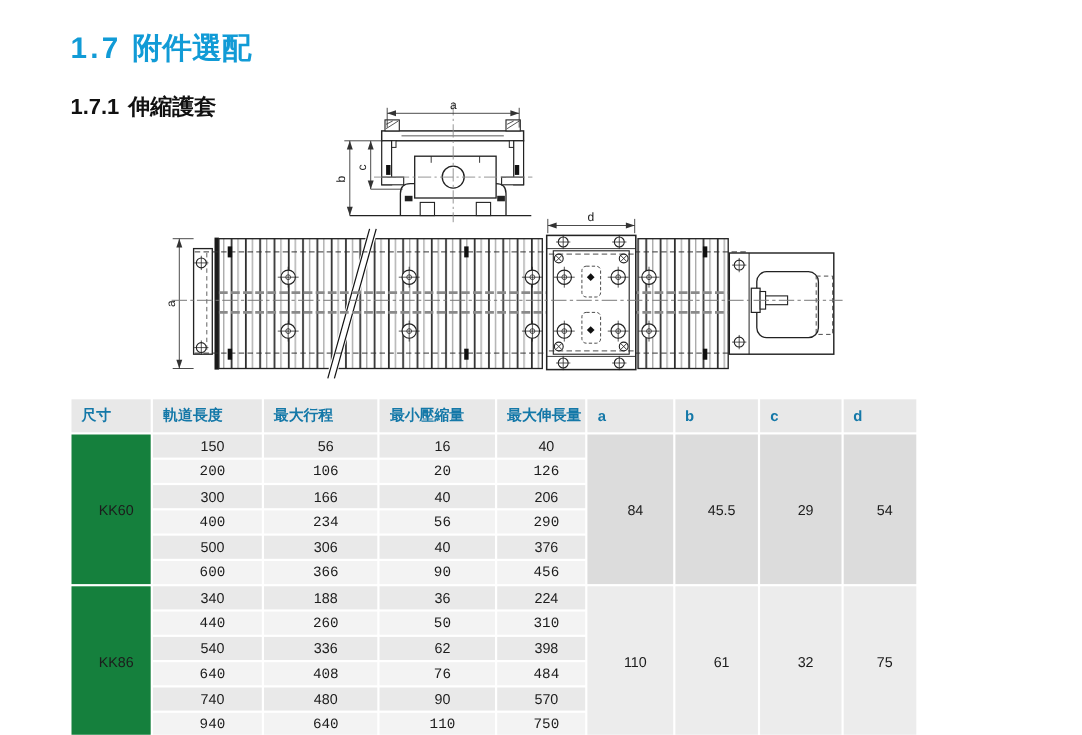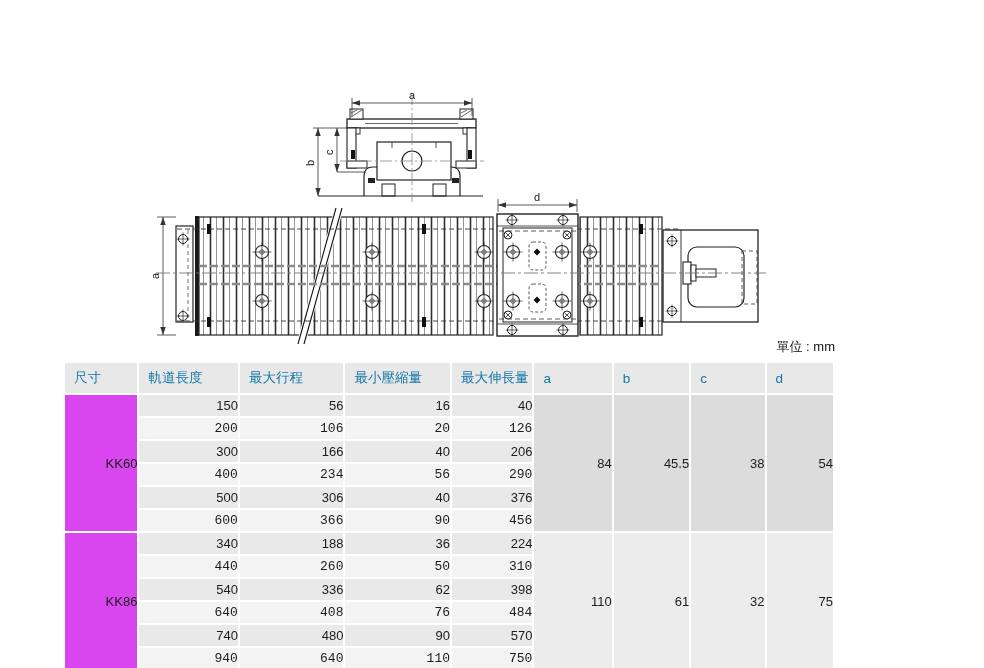--- a/index.html
+++ b/index.html
@@ -23,41 +23,43 @@
   .unit-note{
     position:absolute;left:63px;top:338px;width:772px;
     text-align:right;font-size:13px;color:#111;
   }
   table.spec{
     position:absolute;left:63px;top:361px;width:772px;
     border-collapse:separate;border-spacing:2px;table-layout:fixed;
   }
   table.spec th{
     background:#e8e8e8;color:var(--head-blue);
-    font-size:13.5px;font-weight:400;text-align:left;
+    font-size:13.5px;font-weight:700;text-align:left;
     padding:6px 13px 6px 9px;height:17px;white-space:nowrap;overflow:hidden;
   }
   table.spec td{
-    font-size:13px;color:#1c1c1c;text-align:right;
+    font-size:13px;color:#1c1c1c;text-align:center;
     padding:1px 0 1px 9px;height:17px;white-space:nowrap;overflow:hidden;
   }
   table.spec tr{height:21px;}
   td.row-odd{background:#e9e9e9;}
   td.row-even{background:#f3f3f3;font-family:Liberation Mono, monospace;}
-  td.size-cell{background:#d946ef;vertical-align:middle;}
+  td.size-cell{background:#15803d;vertical-align:middle;}
   td.merged-cell{vertical-align:middle;}
   td.merged-cell.g0{background:#dcdcdc;}
   td.merged-cell.g1{background:#ececec;}
 </style>
 </head>
 <body>
 
 <div class="page">
 
-
+  <h1 class="section-title"><span class="num">1.7</span><span>附件選配</span></h1>
+
+  <h2 class="subsection-title"><span class="num">1.7.1</span><span>伸縮護套</span></h2>
 
   <svg class="drawing" width="700" height="265" viewBox="150 85 700 265" xmlns="http://www.w3.org/2000/svg">
     <defs>
       <pattern id="bel" x="0" y="0" width="13" height="260" patternUnits="userSpaceOnUse">
         <rect width="13" height="260" fill="#ffffff"></rect>
         <line x1="2.5" y1="0" x2="2.5" y2="260" stroke="#2f2f2f" stroke-width="1.6"></line>
         <line x1="8.5" y1="0" x2="8.5" y2="260" stroke="#777777" stroke-width="0.8"></line>
       </pattern>
       <g id="hole">
         <circle r="6.5" fill="#ffffff" stroke="#222222" stroke-width="1.1"></circle>
@@ -230,21 +232,20 @@
         <rect x="742" y="251" width="15" height="53" fill="none" stroke="#333333" stroke-width="0.8" stroke-dasharray="4 3"></rect>
         <rect x="683" y="262" width="8" height="22" fill="#ffffff" stroke="#222222" stroke-width="1.1"></rect>
         <rect x="691" y="265" width="5" height="16" fill="#ffffff" stroke="#222222" stroke-width="1"></rect>
         <rect x="696" y="269" width="20" height="8" fill="#ffffff" stroke="#222222" stroke-width="1"></rect>
       </g>
 
       <line x1="156" y1="273" x2="766" y2="273" stroke="#777777" stroke-width="0.9" stroke-dasharray="14 3 3 3"></line>
     </g>
   </svg>
 
-  <div class="unit-note">單位 : mm</div>
 
   <table class="spec">
     <colgroup>
       <col style="width:72px">
         <col style="width:98px">
         <col style="width:103px">
       <col style="width:104px">
         <col style="width:80px">
         <col style="width:77px">
       <col style="width:75px">
@@ -266,21 +267,21 @@
     </thead>
     <tbody id="spec-body">
         <tr>
           <td class="size-cell g0" rowspan="6">KK60</td>
           <td class="row-odd">150</td>
           <td class="row-odd">56</td>
           <td class="row-odd">16</td>
           <td class="row-odd">40</td>
           <td class="merged-cell g0" rowspan="6">84</td>
           <td class="merged-cell g0" rowspan="6">45.5</td>
-          <td class="merged-cell g0" rowspan="6">38</td>
+          <td class="merged-cell g0" rowspan="6">29</td>
           <td class="merged-cell g0" rowspan="6">54</td>
         </tr>
         <tr>
           <td class="row-even">200</td>
           <td class="row-even">106</td>
           <td class="row-even">20</td>
           <td class="row-even">126</td>
         </tr>
         <tr>
           <td class="row-odd">300</td>

